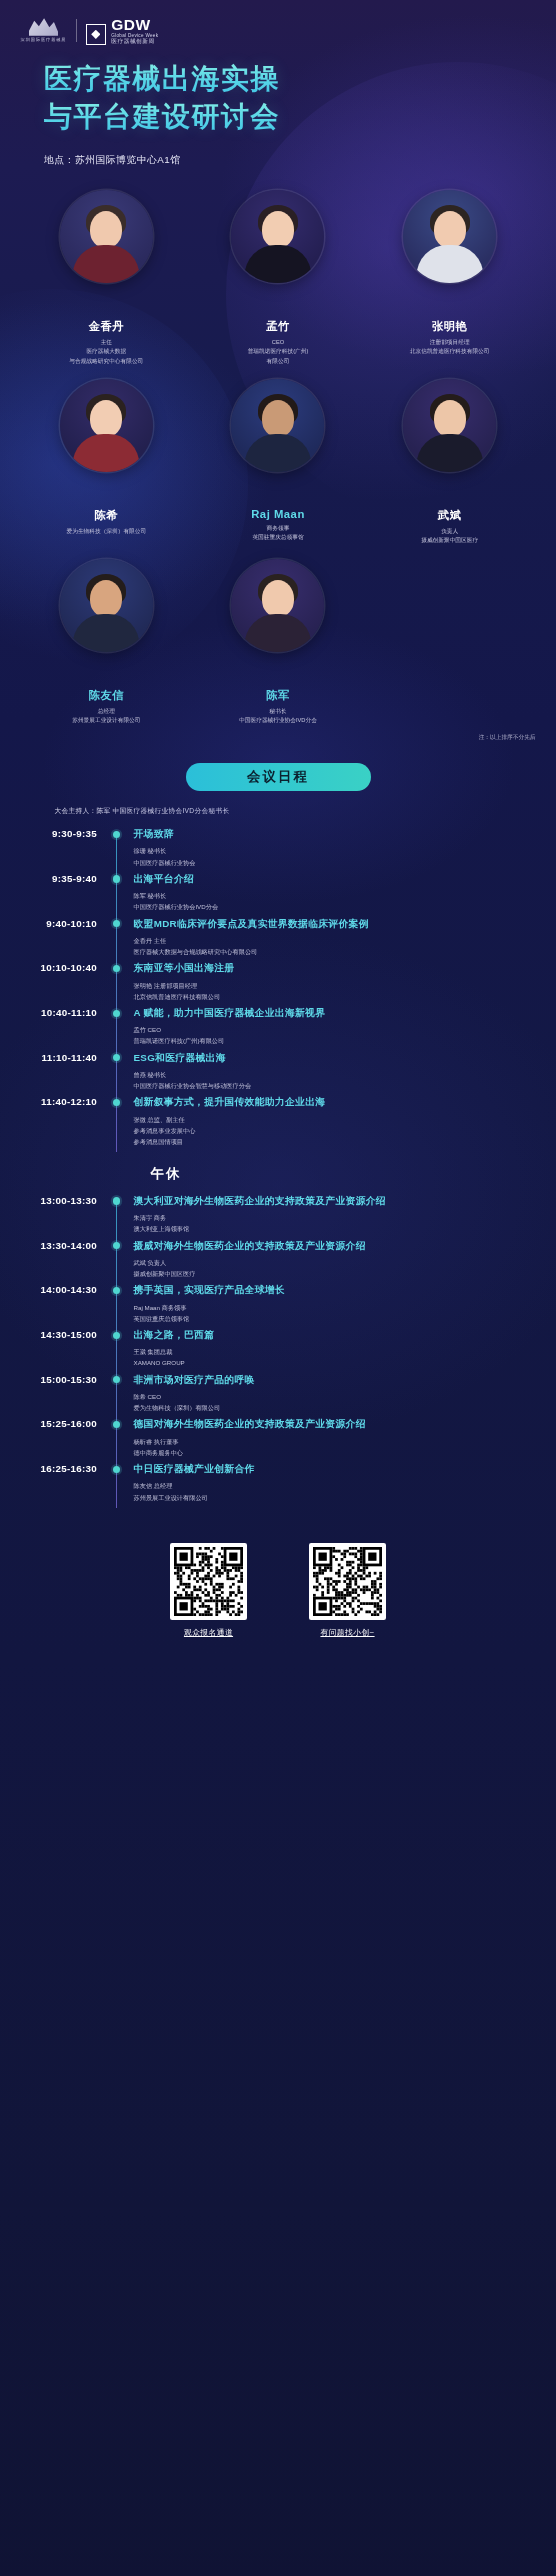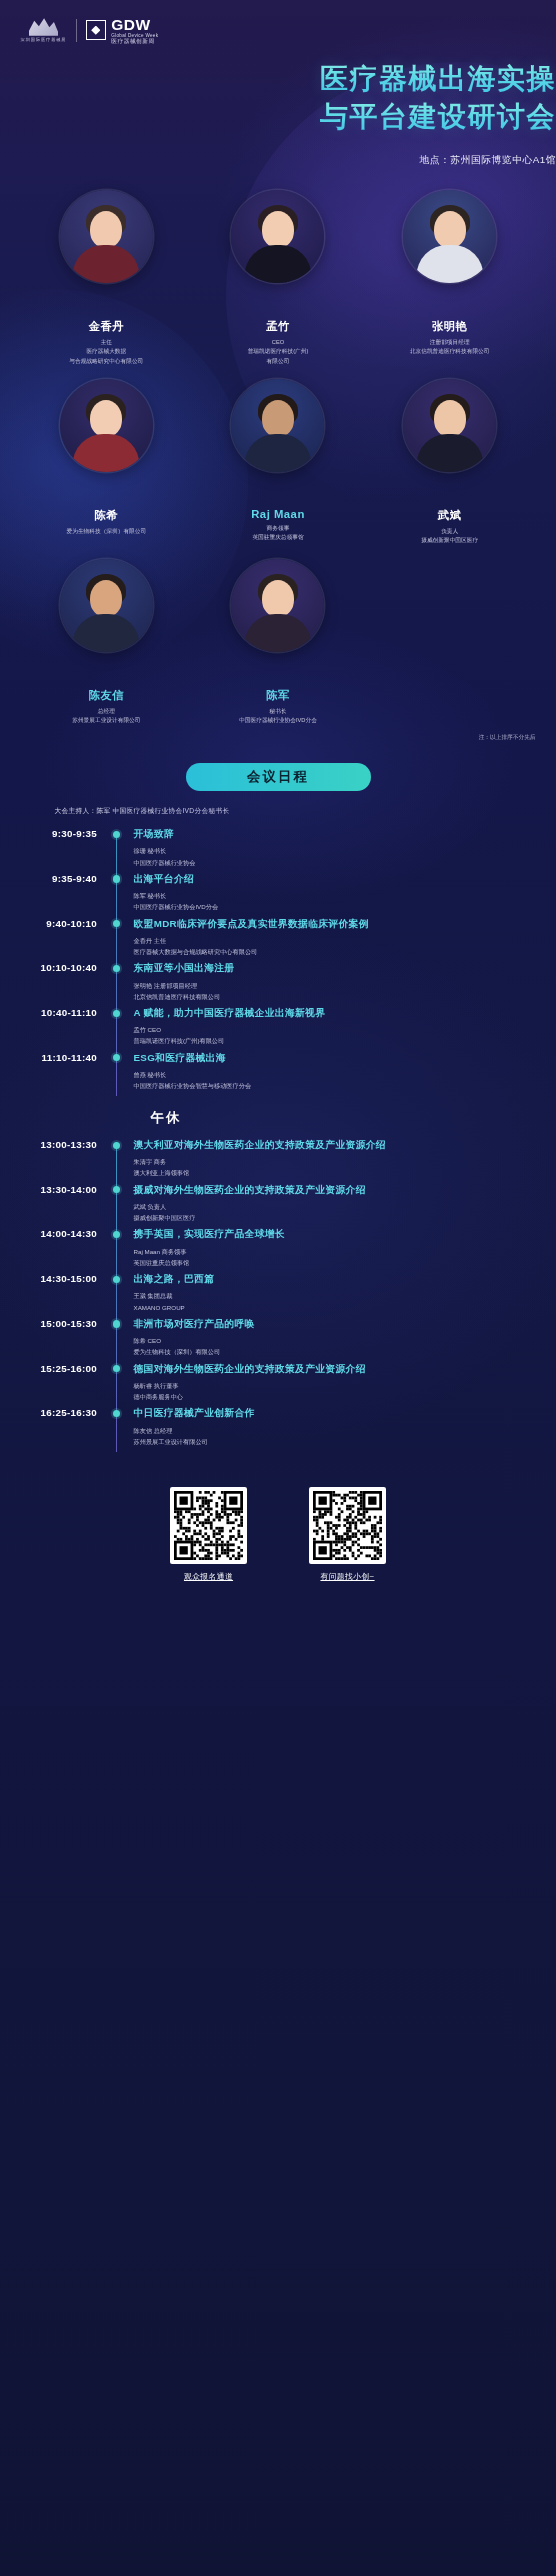--- a/index.html
+++ b/index.html
@@ -54,38 +54,38 @@
   }
   .logo-1 { display:flex; flex-direction:column; align-items:center; }
   .logo-1 .mark {
     width: 29px; height: 17.5px;
     background: linear-gradient(135deg,#e9e9f5,#b9b9d6);
     clip-path: polygon(0% 72%, 18% 14%, 34% 46%, 52% 0%, 70% 52%, 86% 22%, 100% 78%, 100% 100%, 0% 100%);
     opacity: .9;
   }
   .logo-1 .cap { font-size: 4.1px; letter-spacing: 1px; color:#c9c9e0; margin-top:1.5px; }
   .divider-v { width:0.5px; height:23px; background: rgba(255,255,255,.35); }
-  .logo-2 { display:flex; align-items:center; gap:5.2px; }
+  .logo-2 { display:flex; align-items:flex-end; gap:5.2px; }
   .logo-2 .box {
     width: 20.6px; height: 20.6px;
     border: 1px solid #ffffff;
     display:flex; align-items:center; justify-content:center;
   }
   .logo-2 .box i {
     display:block; width:9.3px; height:9.3px;
     background:#fff;
     clip-path: polygon(50% 0%, 100% 50%, 50% 100%, 0% 50%);
   }
   .gdw { line-height: 1.12; }
   .gdw .g1 { font-size: 15.5px; font-weight: bold; letter-spacing: 0.5px; }
   .gdw .g2 { font-size: 4.6px; letter-spacing: 0.3px; color:#d7d7ec; }
   .gdw .g3 { font-size: 5.7px; letter-spacing: 0.5px; color:#d7d7ec; }
 
   
-  .title-wrap { position: relative; text-align:right; margin-top: 13.4px; margin-left: 44px; }
+  .title-wrap { position: relative; text-align:left; margin-top: 13.4px; margin-left: 44px; }
   .maintitle {
     font-size: 28px;
     font-weight: bold;
     letter-spacing: 1.5px;
     line-height: 1.36;
     background: linear-gradient(180deg, #8ef0e4 0%, #5fd9e8 45%, #3fc3e6 100%);
     -webkit-background-clip: text;
     background-clip: text;
     color: transparent;
     text-shadow: 0 0 15.5px rgba(80,220,230,0.18);
@@ -364,20 +364,28 @@
             <div class="stitle">A 赋能，助力中国医疗器械企业出海新视界</div>
             <div class="sub">孟竹  CEO<br>普瑞凯诺医疗科技(广州)有限公司</div>
           </div>
         </div>
         <div class="slot">
           <div class="time">11:10-11:40</div>
           <div class="dot"></div>
           <div class="content">
             <div class="stitle">ESG和医疗器械出海</div>
             <div class="sub">曾燕  秘书长<br>中国医疗器械行业协会智慧与移动医疗分会</div>
+          </div>
+        </div>
+        <div class="slot">
+          <div class="time">11:40-12:10</div>
+          <div class="dot"></div>
+          <div class="content">
+            <div class="stitle">创新叙事方式，提升国传效能助力企业出海</div>
+            <div class="sub">张微  总监、副主任<br>参考消息事业发展中心<br>参考消息国情项目</div>
           </div>
         </div>
       </div>
   </div>
   <div class="lunch">午休</div>
   <div class="timeline">
     <div class="tl-line"></div>
     <div id="slots-bottom">
         <div class="slot">
           <div class="time">13:00-13:30</div>

